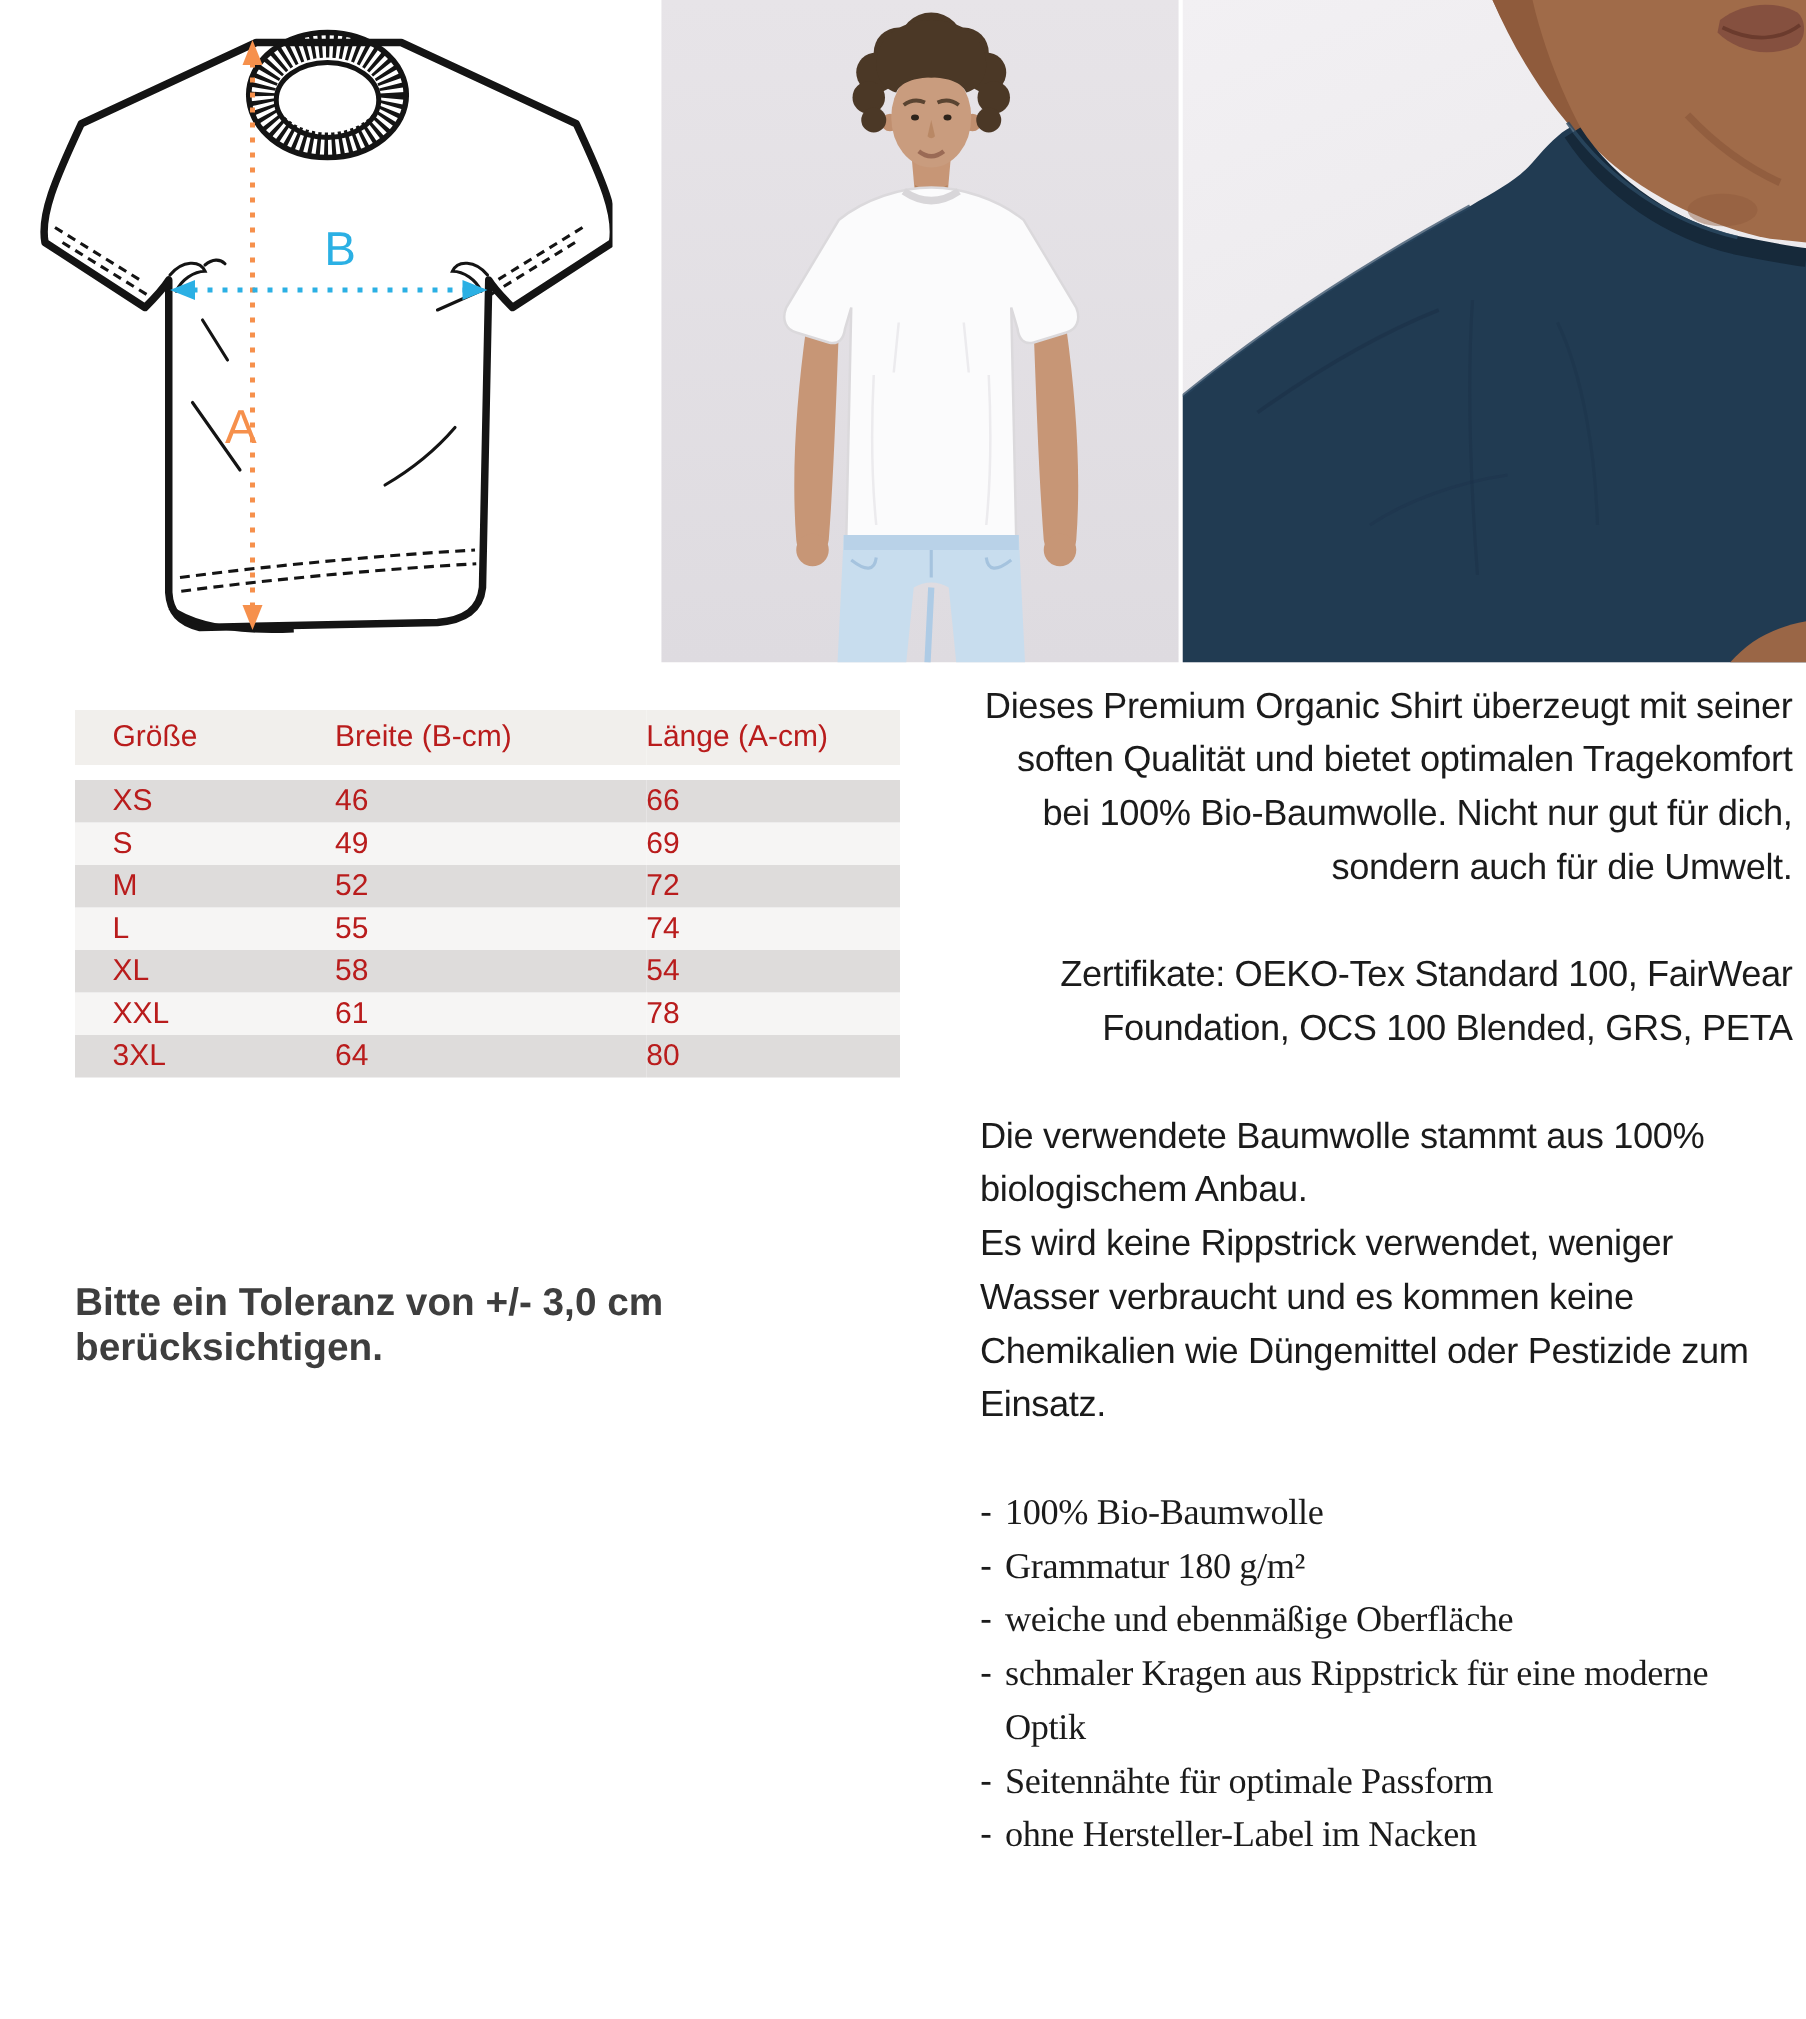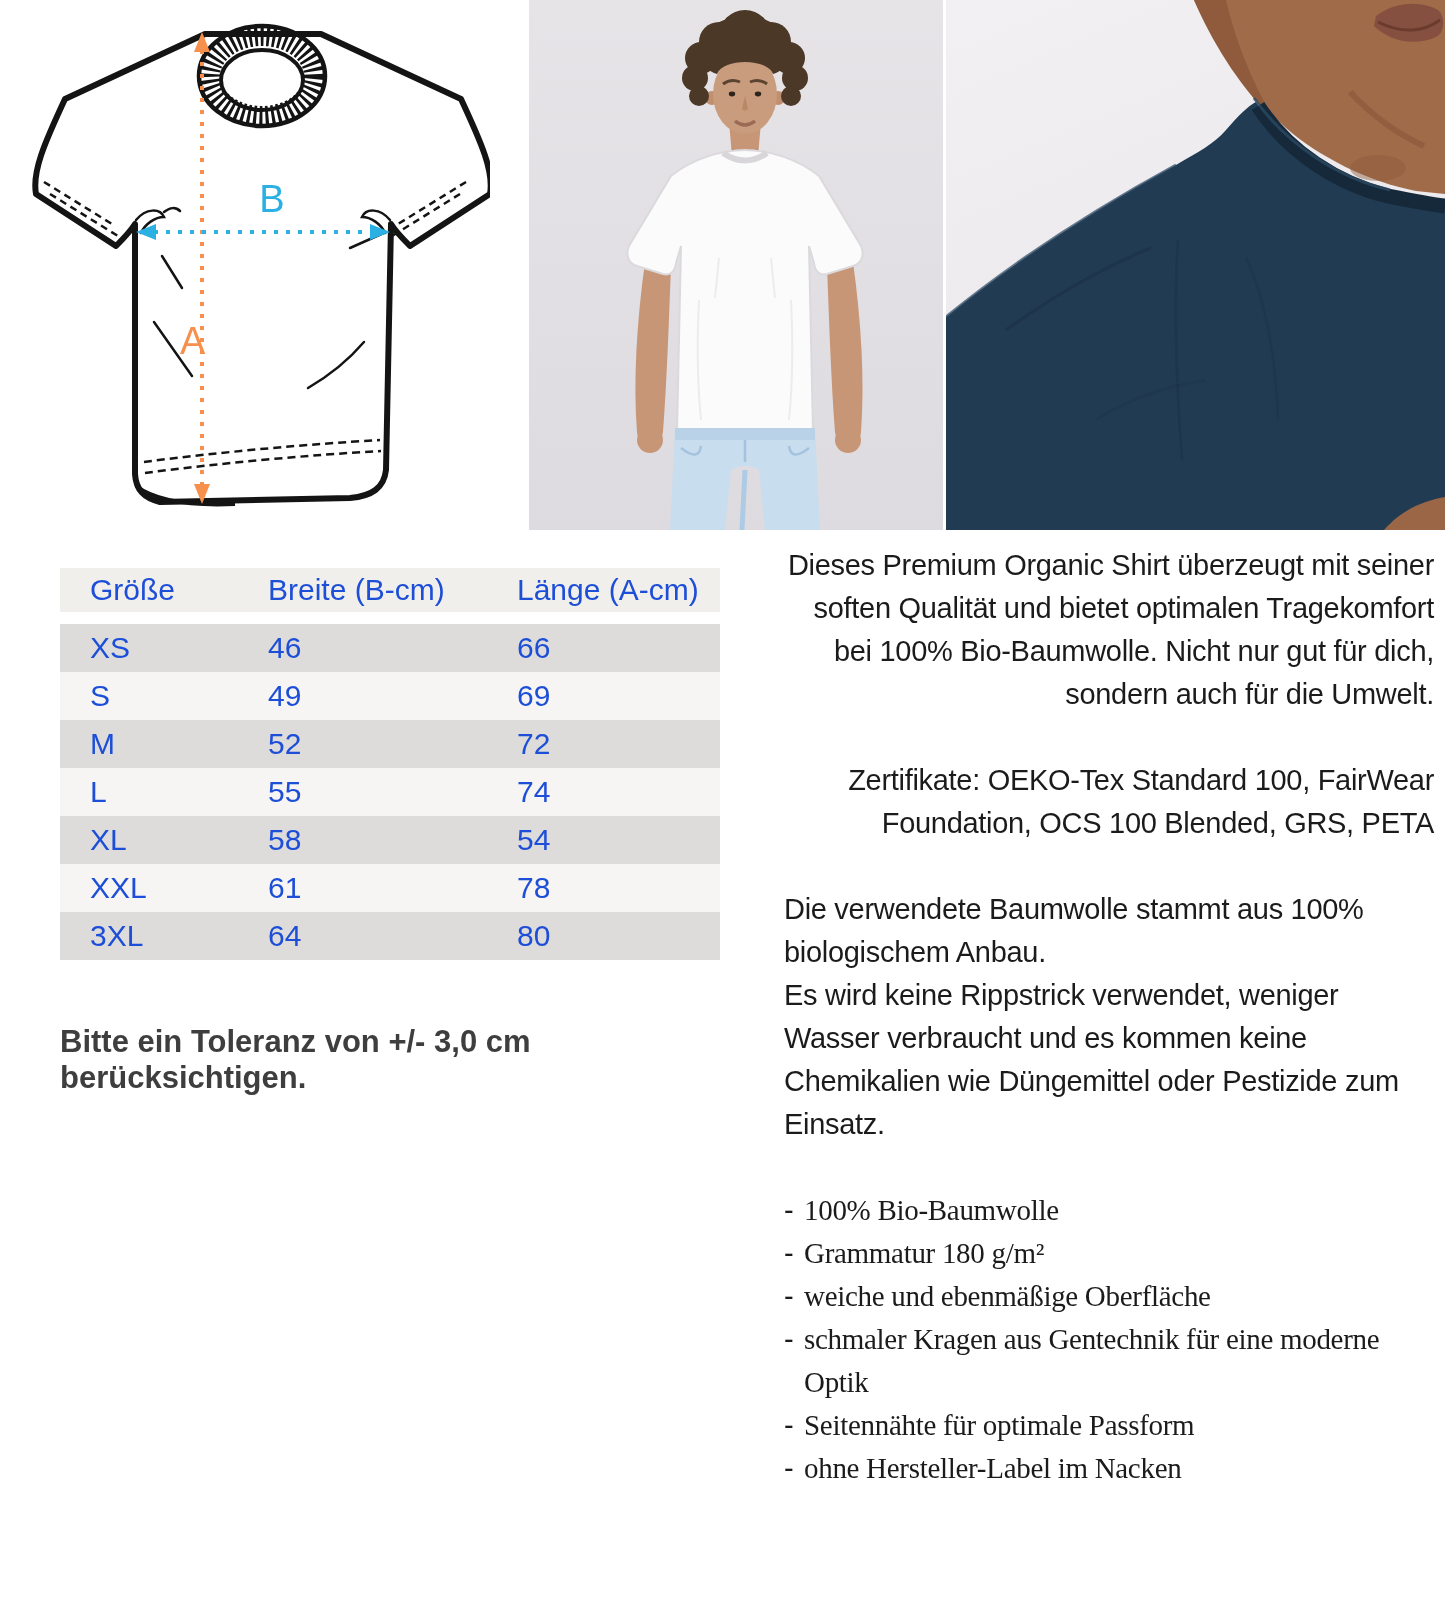--- a/index.html
+++ b/index.html
@@ -9,25 +9,25 @@
   }
   
   .diagram{position:absolute;left:20px;top:4px;width:470px;height:510px;}
   .photo-model{position:absolute;left:529px;top:0;width:414px;height:530px;}
   .photo-closeup{position:absolute;left:946px;top:0;width:499px;height:530px;}
   .diagram svg,.photo-model svg,.photo-closeup svg{display:block;width:100%;height:100%;}
 
   
   .size-table-wrap{position:absolute;left:60px;top:568px;width:660px;}
   table.size-table{border-collapse:collapse;width:660px;table-layout:fixed;
-    color:#1d4ed8;font-size:30px;}
+    color:#b91c1c;font-size:24px;}
   table.size-table th,table.size-table td{
     font-weight:400;text-align:left;padding:0;vertical-align:middle;overflow:hidden;white-space:nowrap;}
   table.size-table th{background:#f1efec;height:44px;}
-  table.size-table td{height:48px;}
+  table.size-table td{height:34px;}
   table.size-table .c1{padding-left:30px;}
   tr.spacer td{height:12px;background:#ffffff;}
   tr.r-dark td{background:#dedcdb;}
   tr.r-light td{background:#f6f5f4;}
 
   .tolerance{position:absolute;left:60px;top:1024px;width:680px;
     font-size:31px;color:#3e3e3e;font-weight:bold;}
 
   
   .desc{position:absolute;left:784px;top:544px;width:650px;
@@ -276,21 +276,21 @@
       <li>
         <span class="dash">-</span>
         <span class="btxt">Grammatur 180 g/m²</span>
       </li>
       <li>
         <span class="dash">-</span>
         <span class="btxt">weiche und ebenmäßige Oberfläche</span>
       </li>
       <li>
         <span class="dash">-</span>
-        <span class="btxt">schmaler Kragen aus Gentechnik für eine moderne Optik</span>
+        <span class="btxt">schmaler Kragen aus Rippstrick für eine moderne Optik</span>
       </li>
       <li>
         <span class="dash">-</span>
         <span class="btxt">Seitennähte für optimale Passform</span>
       </li>
       <li>
         <span class="dash">-</span>
         <span class="btxt">ohne Hersteller-Label im Nacken</span>
       </li>
 

